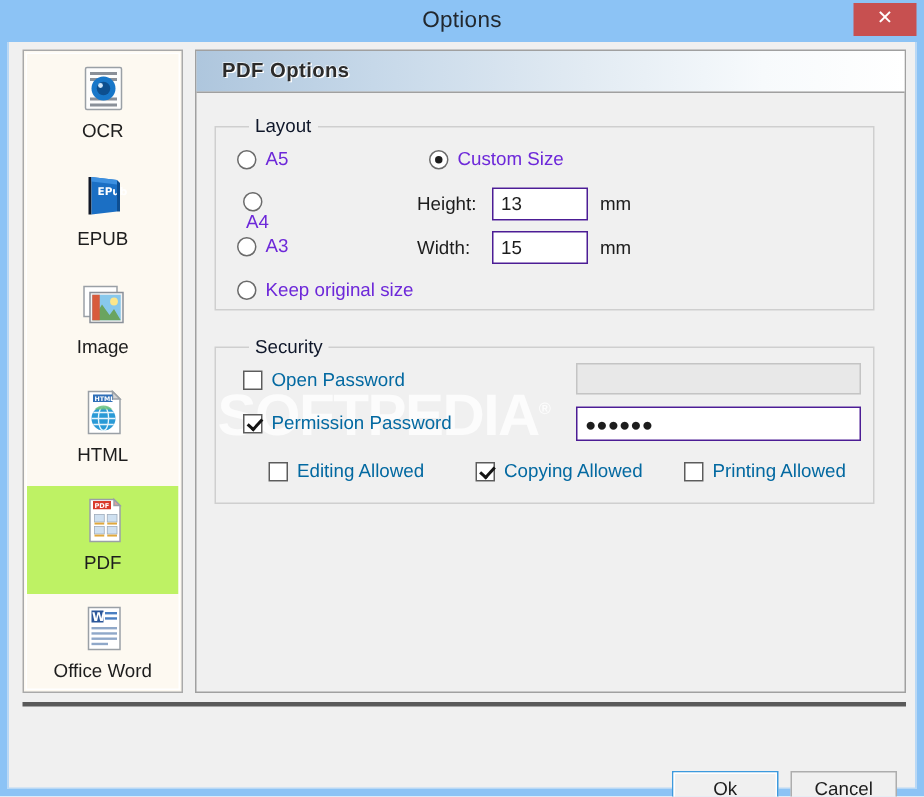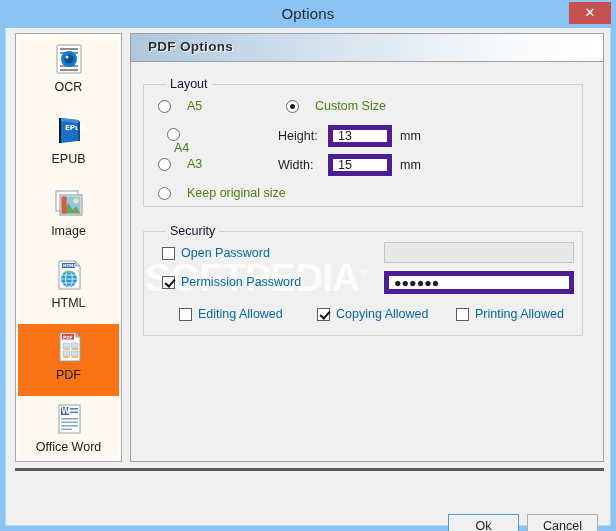--- a/index.html
+++ b/index.html
@@ -81,21 +81,21 @@
     width: 100%;
     height: 72px;
     display: flex;
     flex-direction: column;
     align-items: center;
     justify-content: flex-start;
     padding-top: 6px;
     cursor: pointer;
   }
   .side-item.selected {
-    background: #f97316;
+    background: #bef264;
   }
   .side-label {
     font-size: 12.5px;
     color: #1d1d1d;
     margin-top: 4px;
   }
   .side-icon {
     width: 34px; height: 34px;
     position: relative;
     display: block;
@@ -160,23 +160,23 @@
   }
   .radio.checked::after {
     content: "";
     position: absolute;
     left: 3px; top: 3px;
     width: 5px; height: 5px;
     border-radius: 50%;
     background: #1d1d1d;
   }
   .radio-label {
-    margin-left: 16px;
-    font-size: 12.5px;
-    color: #4d7c0f;
+    margin-left: 6px;
+    font-size: 12.5px;
+    color: #6d28d9;
     white-space: nowrap;
   }
 
   
   .check-row {
     position: absolute;
     display: flex;
     align-items: center;
     cursor: pointer;
   }
@@ -205,21 +205,21 @@
   }
 
   
   .field-label {
     position: absolute;
     font-size: 12.5px;
     color: #1d1d1d;
   }
   .textinput {
     position: absolute;
-    border: 5px solid #4c1d95;
+    border: 1px solid #4c1d95;
     background: #ffffff;
     font-family: "Liberation Sans", sans-serif;
     font-size: 12.5px;
     color: #1d1d1d;
     padding: 0 5px;
     outline: none;
   }
   .textinput.disabled {
     background: #e8e8e8;
     border: 1px solid #c4c4c4;

